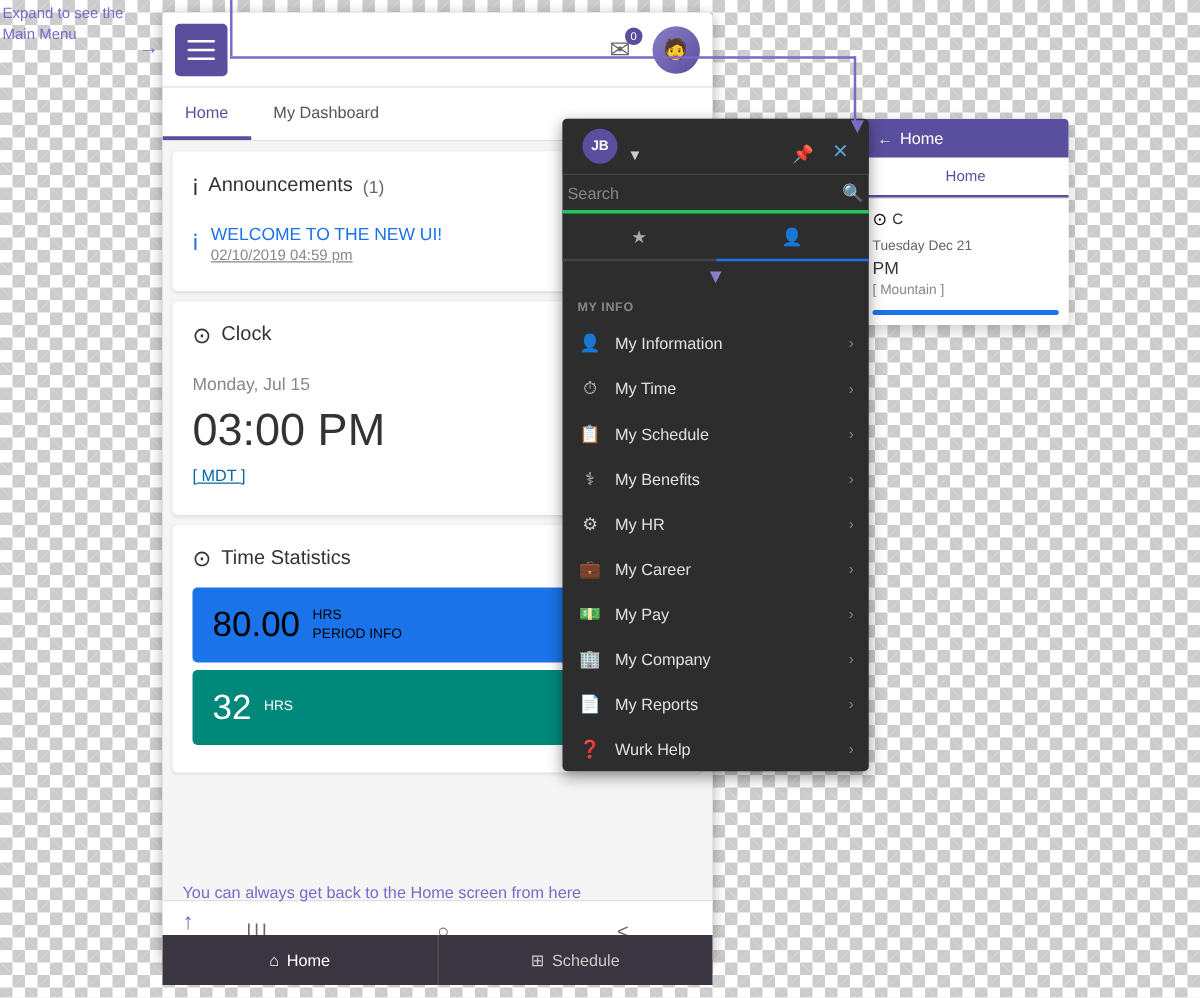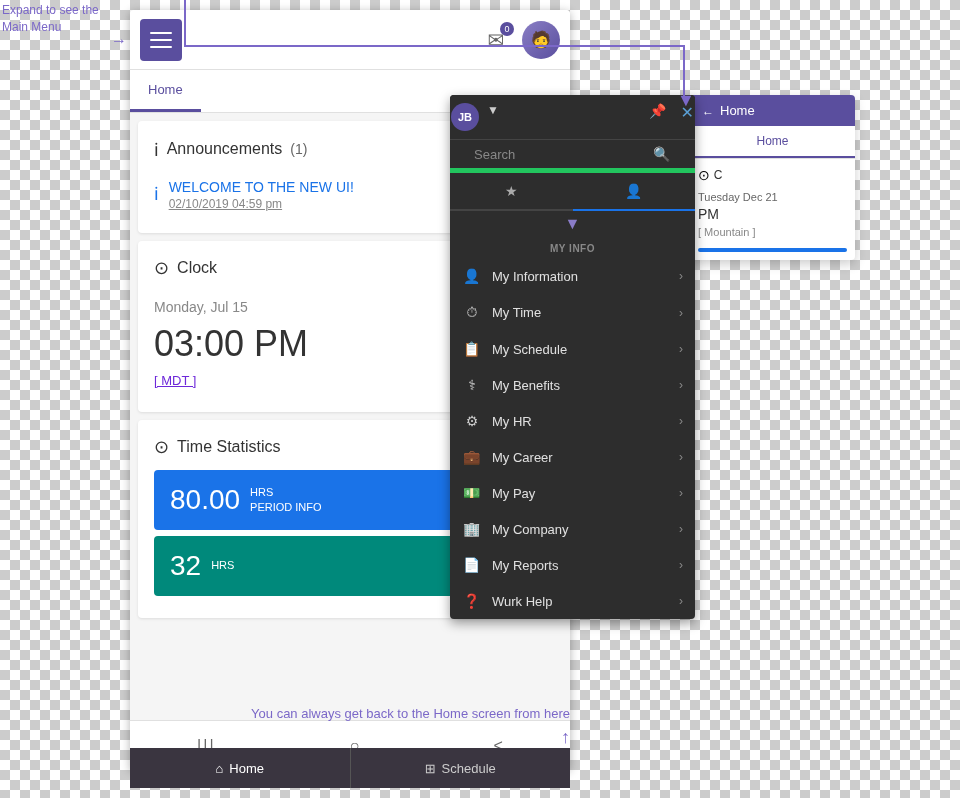--- a/index.html
+++ b/index.html
@@ -213,38 +213,38 @@
     }
 
     .clock-main {
       font-size: 36px;
       font-weight: 300;
       color: #333;
       margin: 8px 0;
     }
 
     .clock-timezone {
-      color: #6d28d9;
+      color: #0369a1;
       font-size: 13px;
       text-decoration: underline;
     }
 
     
     .stat-bar {
       border-radius: 4px;
       padding: 14px 16px;
       display: flex;
       align-items: center;
       gap: 10px;
       margin-bottom: 6px;
     }
 
     .stat-bar.blue {
       background: #1a73e8;
-      color: #ffffff;
+      color: #000000;
     }
 
     .stat-bar.teal {
       background: #00897b;
       color: #fff;
     }
 
     .stat-number {
       font-size: 28px;
       font-weight: 300;
@@ -289,22 +289,22 @@
       width: 245px;
       background: #2d2d2d;
       border-radius: 4px;
       z-index: 10;
       box-shadow: 0 4px 12px rgba(0,0,0,0.4);
       overflow: hidden;
     }
 
     .panel-header {
       display: flex;
-      align-items: flex-start;
-      padding: 8px 1px;
+      align-items: flex-end;
+      padding: 8px 16px;
       gap: 8px;
       border-bottom: 1px solid #444;
       background: #2d2d2d;
     }
 
     .user-badge {
       width: 28px;
       height: 28px;
       background: #5a4e9e;
       border-radius: 50%;
@@ -330,22 +330,22 @@
 
     .close-icon {
       color: #5a9fd4;
       font-size: 16px;
       cursor: pointer;
       margin-left: 6px;
     }
 
     .panel-search {
       display: flex;
-      padding: 6px 24px;
-      border-bottom: 5px solid #22c55e;
+      padding: 6px 4px;
+      border-bottom: 3px solid #22c55e;
     }
 
     .panel-search input {
       background: transparent;
       border: none;
       color: #ccc;
       font-size: 13px;
       outline: none;
       flex: 1;
     }
@@ -383,21 +383,20 @@
     }
 
     
     .section-label {
       padding: 6px 12px 4px;
       color: #888;
       font-size: 10px;
       font-weight: 600;
       letter-spacing: 0.5px;
       text-transform: uppercase;
-      text-align: center;
     }
 
     
     .menu-item {
       display: flex;
       align-items: center;
       padding: 10px 12px;
       cursor: pointer;
       color: #e0e0e0;
       font-size: 13px;
@@ -531,20 +530,21 @@
         <div class="notif-badge">0</div>
       </div>
       <div class="avatar-img">
         <span style="font-size:16px;">🧑</span>
       </div>
     </div>
   </div>
 
   <div class="nav-tabs">
     <div class="nav-tab active">Home</div>
+    <div class="nav-tab">My Dashboard</div>
   </div>
 
   <div class="content-area">
 
     <div class="card">
       <div class="card-title">
         <span style="font-size:18px;">ℹ</span>
         <span>Announcements</span>
         <span style="color:#666; font-size:14px;">(1)</span>
       </div>
@@ -595,21 +595,21 @@
     </div>
     <div class="bottom-nav-btn">
       <span style="font-size:16px;">○</span>
     </div>
     <div class="bottom-nav-btn">
       <span style="font-size:16px;">&lt;</span>
     </div>
   </div>
 </div>
 
-<div style="position:absolute; bottom:50px; left:130px; width:440px; text-align:right; z-index:20;">
+<div style="position:absolute; bottom:50px; left:146px; width:440px; text-align:left; z-index:20;">
   <div style="color:#7b68c8; font-size:13px; line-height:1.4;">You can always get back to the Home screen from here</div>
   <div style="color:#7b68c8; font-size:18px; margin-top:4px;">↑</div>
 </div>
 
 <div class="dropdown-panel">
 
   <div class="panel-header">
     <div class="user-badge">JB</div>
     <span class="panel-header-chevron">▼</span>
     <div class="pin-icon">📌</div>

